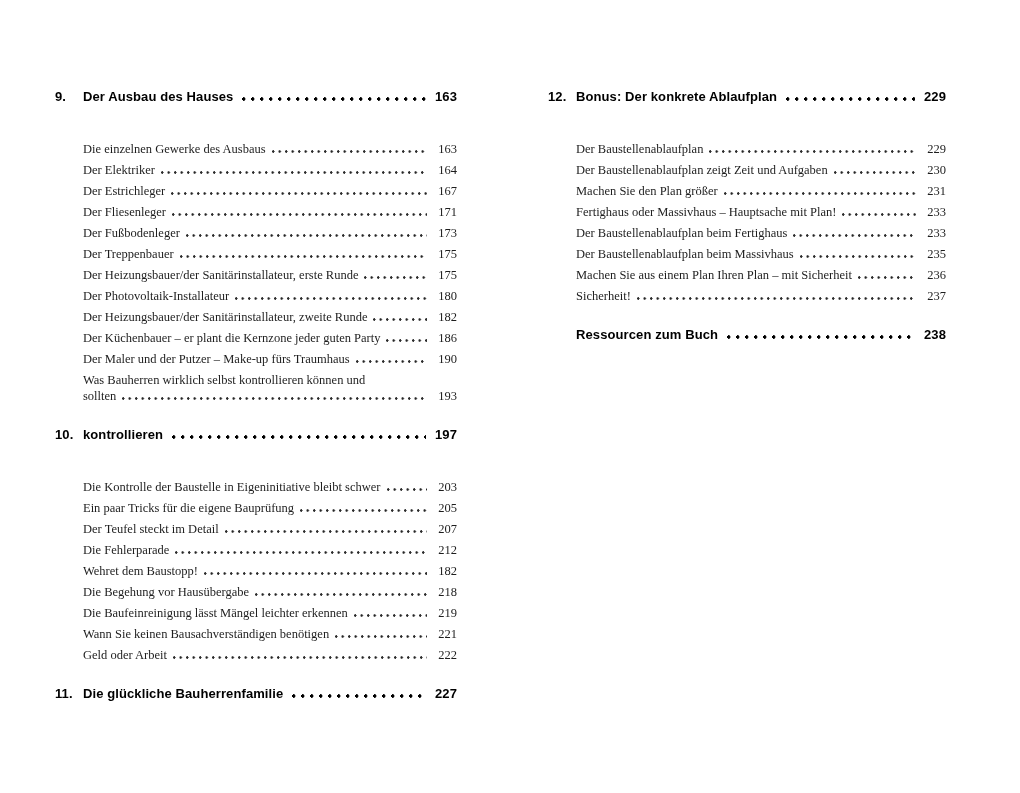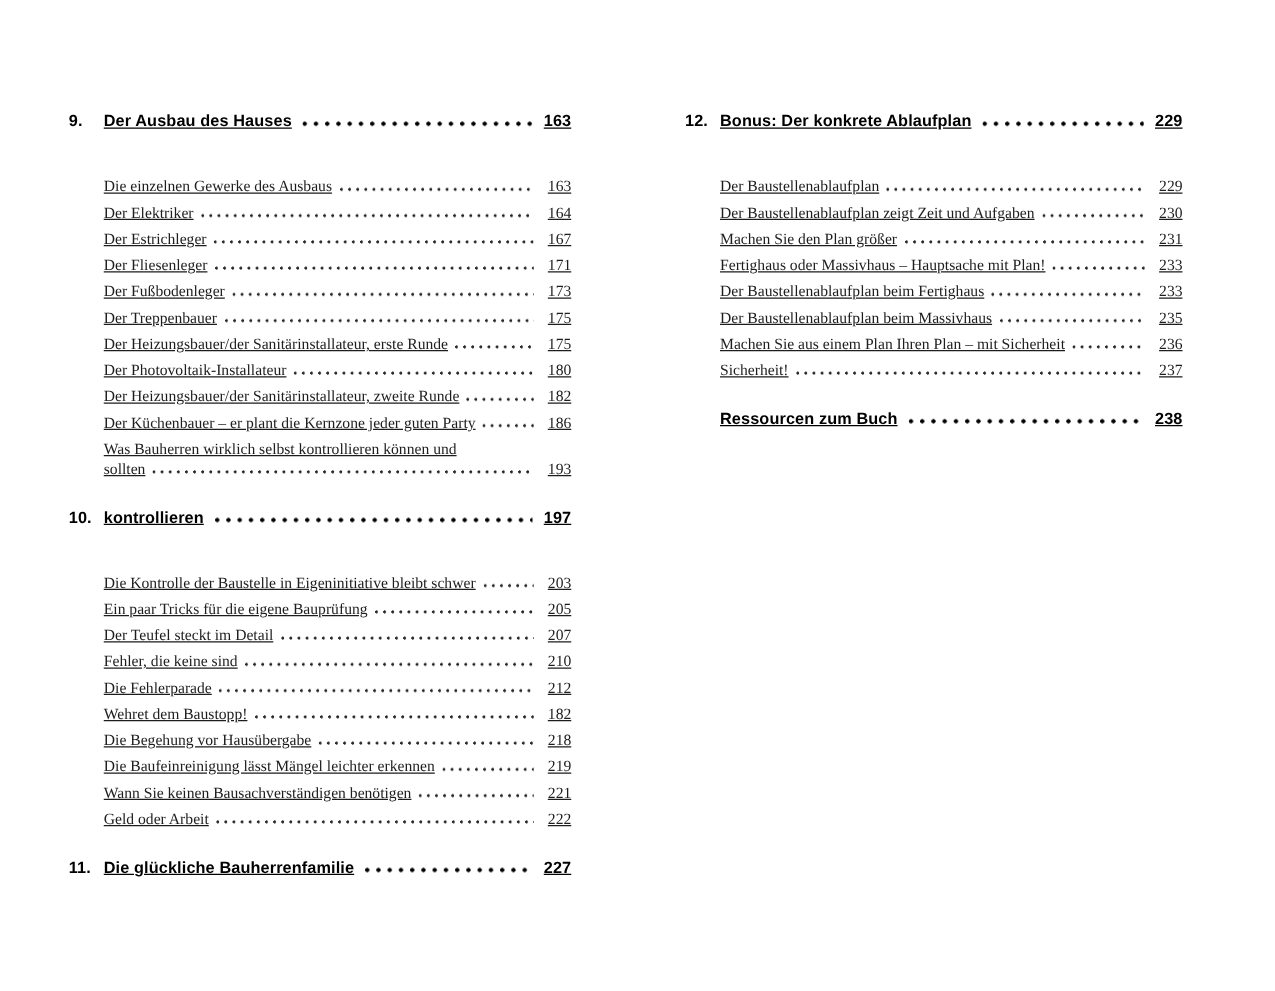--- a/index.html
+++ b/index.html
@@ -24,21 +24,20 @@
 
   .toc-item { display: flex; }
 
   .num {
     flex: 0 0 28px;
     min-width: 28px;
   }
   .itembody {
     flex: 1 1 auto;
     min-width: 0;
-    text-decoration: underline;
   }
   .lastline-row {
     display: flex;
     align-items: baseline;
   }
   .title {
     flex: 0 1 auto;
     white-space: nowrap;
   }
   .leader {
@@ -203,20 +202,30 @@
       <div class="lastline-row">
         <span class="title">Der Küchenbauer – er plant die Kernzone jeder guten Party</span>
         <span class="leader"></span>
         <span class="page-num">186</span>
       </div>
     </div>
   </div>
           <div class="toc-item entry">
     <span class="num"></span>
     <div class="itembody">
+      <div class="lastline-row">
+        <span class="title">Der Maler und der Putzer – Make-up fürs Traumhaus</span>
+        <span class="leader"></span>
+        <span class="page-num">190</span>
+      </div>
+    </div>
+  </div>
+          <div class="toc-item entry">
+    <span class="num"></span>
+    <div class="itembody">
       <div class="preline">Was Bauherren wirklich selbst kontrollieren können und</div>
               <div class="lastline-row">
         <span class="title">sollten</span>
         <span class="leader"></span>
         <span class="page-num">193</span>
       </div>
     </div>
   </div>
         </div>
       </section>
@@ -259,30 +268,20 @@
         <span class="title">Der Teufel steckt im Detail</span>
         <span class="leader"></span>
         <span class="page-num">207</span>
       </div>
     </div>
   </div>
           <div class="toc-item entry">
     <span class="num"></span>
     <div class="itembody">
       <div class="lastline-row">
-        <span class="title">Fehler, die keine sind</span>
-        <span class="leader"></span>
-        <span class="page-num">210</span>
-      </div>
-    </div>
-  </div>
-          <div class="toc-item entry">
-    <span class="num"></span>
-    <div class="itembody">
-      <div class="lastline-row">
         <span class="title">Die Fehlerparade</span>
         <span class="leader"></span>
         <span class="page-num">212</span>
       </div>
     </div>
   </div>
           <div class="toc-item entry">
     <span class="num"></span>
     <div class="itembody">
       <div class="lastline-row">

